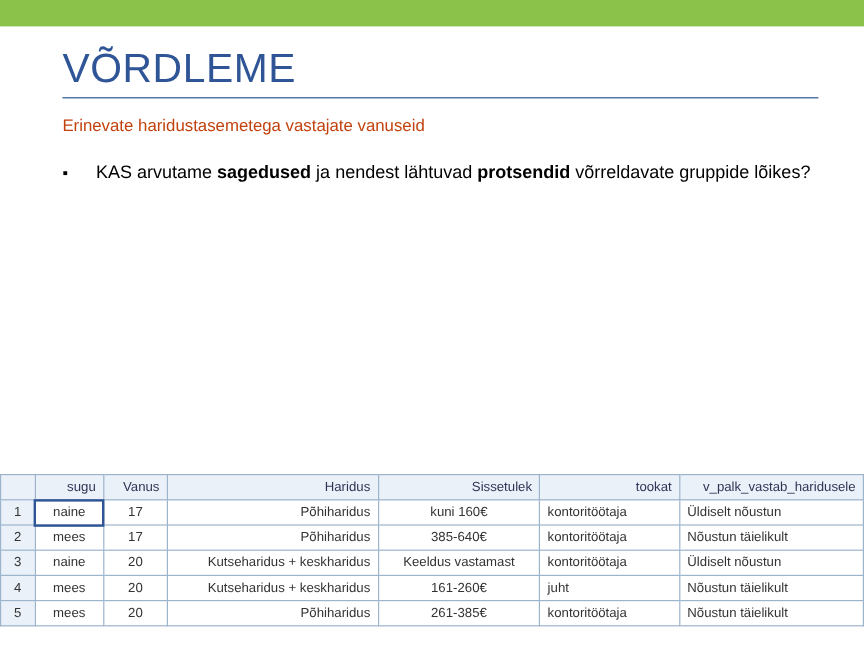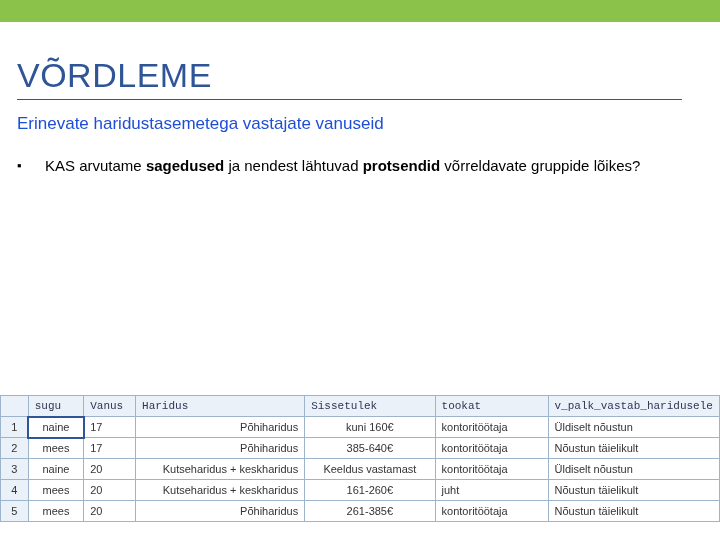--- a/index.html
+++ b/index.html
@@ -1,33 +1,33 @@
 <!DOCTYPE html>
 <html><head>
 <meta charset="utf-8">
 <style>
   * { box-sizing: border-box; margin: 0; padding: 0; }
   html, body { width: 720px; height: 540px; font-family: Arial, Helvetica, sans-serif; background: #fff; }
   .topbar { height: 22px; background: #8bc34a; }
-  .content { padding: 10px 38px 0 17px; margin-top: 18px; }
+  .content { padding: 10px 38px 0 52px; }
   .title { font-size: 34px; color: #2f5597; font-weight: 400; letter-spacing: 0.5px; margin-top: 6px; }
   .rule { border: none; border-top: 1.5px solid #2f5597; margin-top: 4px; }
-  .subtitle { font-size: 17px; color: #1d4ed8; margin-top: 14px; }
+  .subtitle { font-size: 14px; color: #c2410c; margin-top: 14px; }
   .bullet-row { display: flex; margin-top: 22px; }
   .bullet-glyph { width: 28px; font-size: 13px; font-weight: bold; color: #000; padding-top: 2px; }
   .bullet-text { font-size: 15px; color: #000; line-height: 1.35; }
   .bullet-text .bold { font-weight: bold; }
   .table-wrap { position: absolute; left: 0; bottom: 18px; width: 720px; }
   table { border-collapse: collapse; width: 100%; font-size: 11px; color: #333; }
   th, td { border: 1px solid #9db5cc; padding: 4px 6px; height: 20px; vertical-align: middle; text-align: center; }
-  th { background: #eaf1f8; font-weight: 400; text-align: left; color: #335; font-family: Liberation Mono, monospace; }
+  th { background: #eaf1f8; font-weight: 400; text-align: right; color: #335; }
   .corner { background: #eaf1f8; width: 28px; }
   .rowhead { background: #eaf1f8; text-align: center; width: 28px; }
   td.c-sugu { width: 56px; }
-  td.c-vanus { width: 52px; text-align: left; margin-top: 40px; }
+  td.c-vanus { width: 52px; text-align: center; margin-top: 40px; }
   td.c-haridus { width: 172px; text-align: right; }
   td.c-sissetulek { width: 132px; text-align: center; }
   td.c-tookat { width: 114px; text-align: left; }
   td.c-vpalk { width: 150px; text-align: left; }
   th.c-sugu { width: 56px; }
   th.c-vanus { width: 52px; }
   th.c-haridus { width: 172px; }
   th.c-sissetulek { width: 132px; }
   th.c-tookat { width: 114px; }
   th.c-vpalk { width: 150px; }

